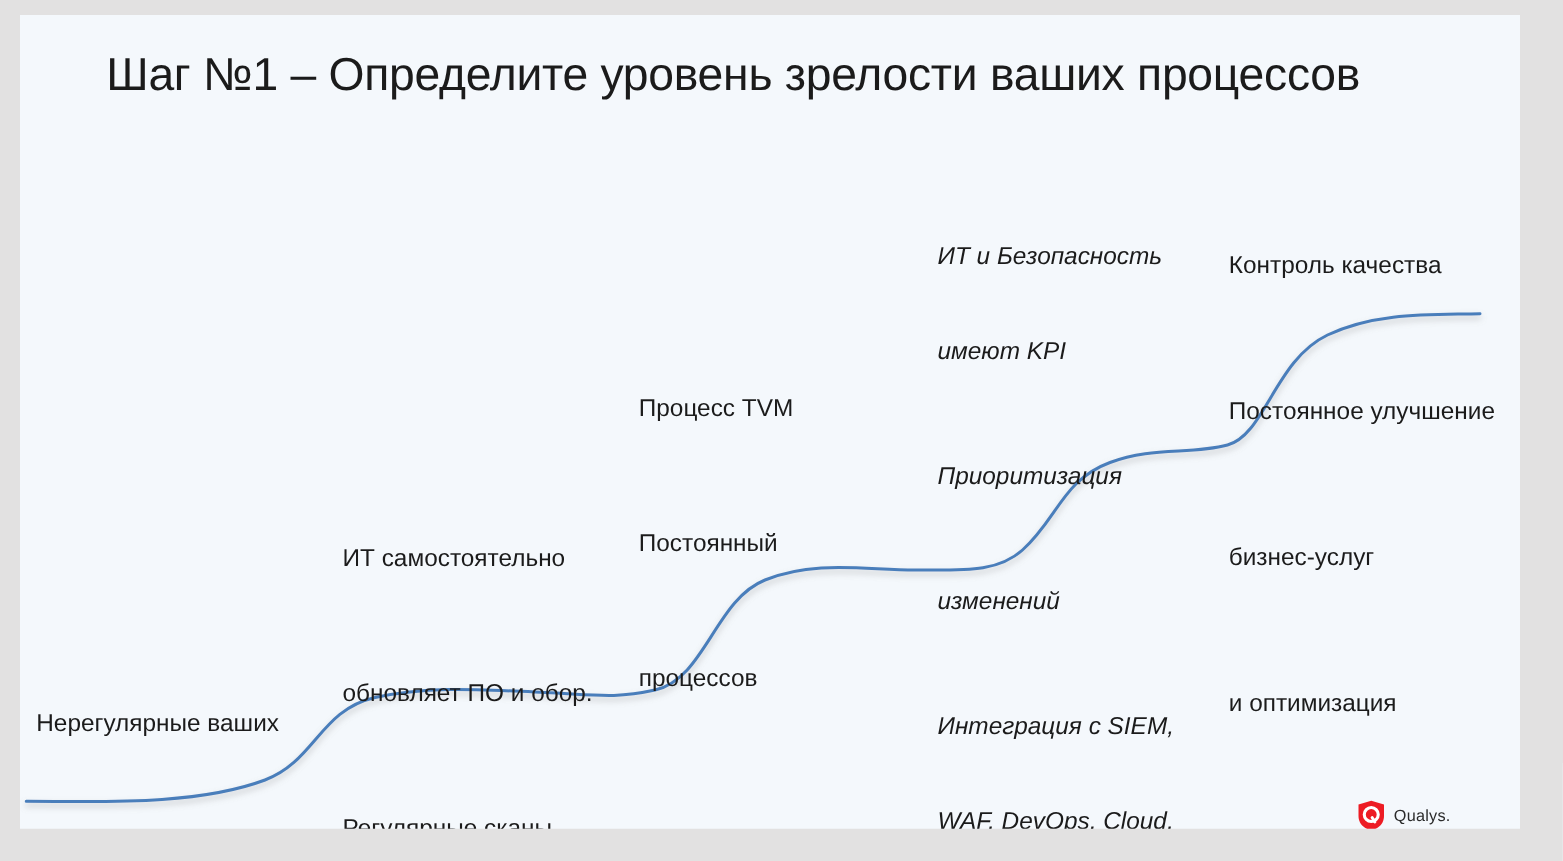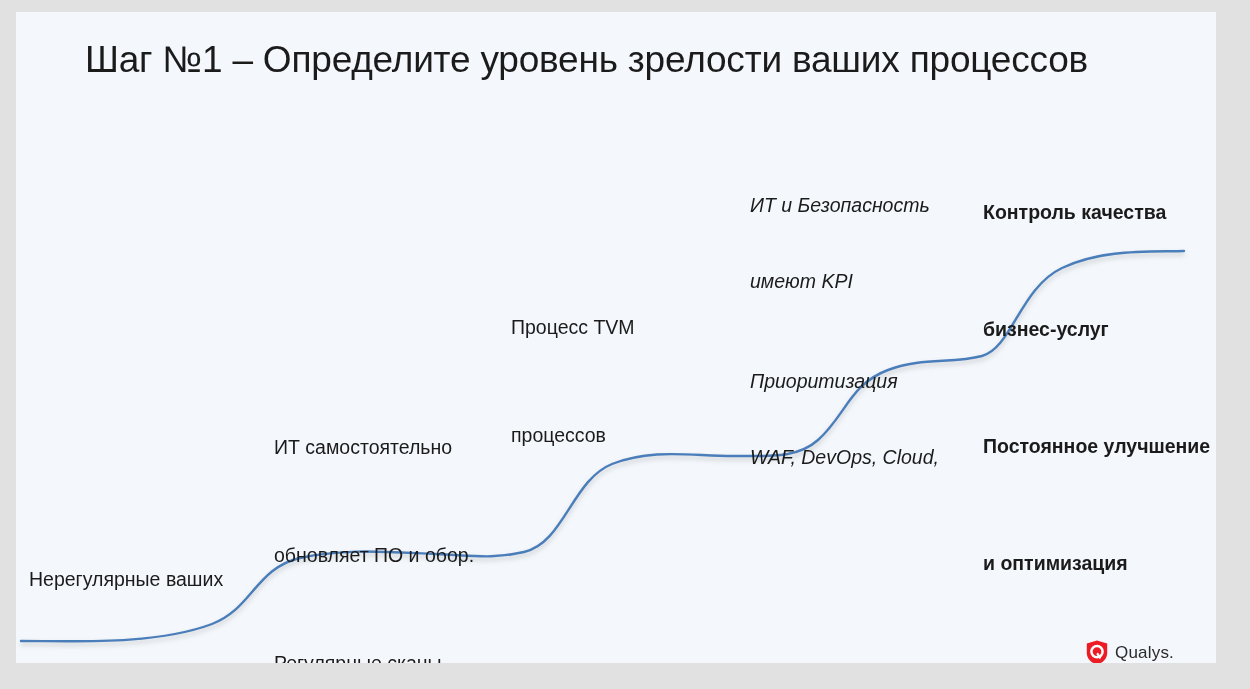--- a/index.html
+++ b/index.html
@@ -66,38 +66,38 @@
   .stage-line {
     display: block;
     white-space: pre;
   }
 
   
   #stage-block-1 { left: 13px;  top: 480px; line-height: 35px; }
   #stage-block-2 { left: 258px; top: 345px; line-height: 36px; }
   #stage-block-3 { left: 495px; top: 225px; line-height: 36px; }
   #stage-block-4 { left: 734px; top: 132px; }
-  #stage-block-5 { left: 967px; top: 103px; line-height: 39px; font-weight: bold; }
+  #stage-block-5 { left: 967px; top: 103px; line-height: 39px; }
 
   
   #stage-block-4 .stage-line { line-height: 30px; font-style: italic; }
   #stage-block-4 .stage-line.gap-before { margin-top: 24px; }
 
   
   #qualys-logo {
     position: absolute;
     left: 1070px;
     top: 628px;
     display: flex;
     align-items: center;
     gap: 7px;
   }
   #qualys-shield { display: block; }
   #qualys-wordmark {
-    font-size: 17px;
+    font-size: 13px;
     color: #2b2b2b;
     letter-spacing: 0.2px;
     font-weight: 400;
   }
 </style>
 </head>
 <body>
 
 <div id="canvas">
 
@@ -135,37 +135,40 @@
     <div class="stage-block" id="stage-block-2">
       <span class="stage-line">ИТ самостоятельно</span>
       <span class="stage-line">обновляет ПО и обор.</span>
       <span class="stage-line">Регулярные сканы</span>
       
       
     </div>
 
     <div class="stage-block" id="stage-block-3">
       <span class="stage-line">Процесс TVM</span>
+      <span class="stage-line">Постоянный</span>
       <span class="stage-line">процессов</span>
       
       
     </div>
 
     <div class="stage-block" id="stage-block-4">
       <span class="stage-line">ИТ и Безопасность</span>
       <span class="stage-line">имеют KPI</span>
       <span class="stage-line gap-before">Приоритизация</span>
+      <span class="stage-line gap-before">изменений</span>
+      <span class="stage-line gap-before">Интеграция с SIEM,</span>
       <span class="stage-line">WAF, DevOps, Cloud,</span>
       
     </div>
 
     <div class="stage-block" id="stage-block-5">
       <span class="stage-line">Контроль качества</span>
+      <span class="stage-line">Постоянное улучшение</span>
       <span class="stage-line">бизнес-услуг</span>
-      <span class="stage-line">Постоянное улучшение</span>
       <span class="stage-line">и оптимизация</span>
     </div>
 
     <div id="qualys-logo">
       <svg id="qualys-shield" width="22" height="25" viewBox="0 0 22 25">
         <path d="M11 0.6 L21.2 3.6 L21.2 12.8
                  C21.2 19.0 16.8 22.8 11 24.4
                  C5.2 22.8 0.8 19.0 0.8 12.8
                  L0.8 3.6 Z" fill="#ed1c24"></path>
         <circle cx="11" cy="11.6" r="5.6" fill="none" stroke="#ffffff" stroke-width="2.5"></circle>

